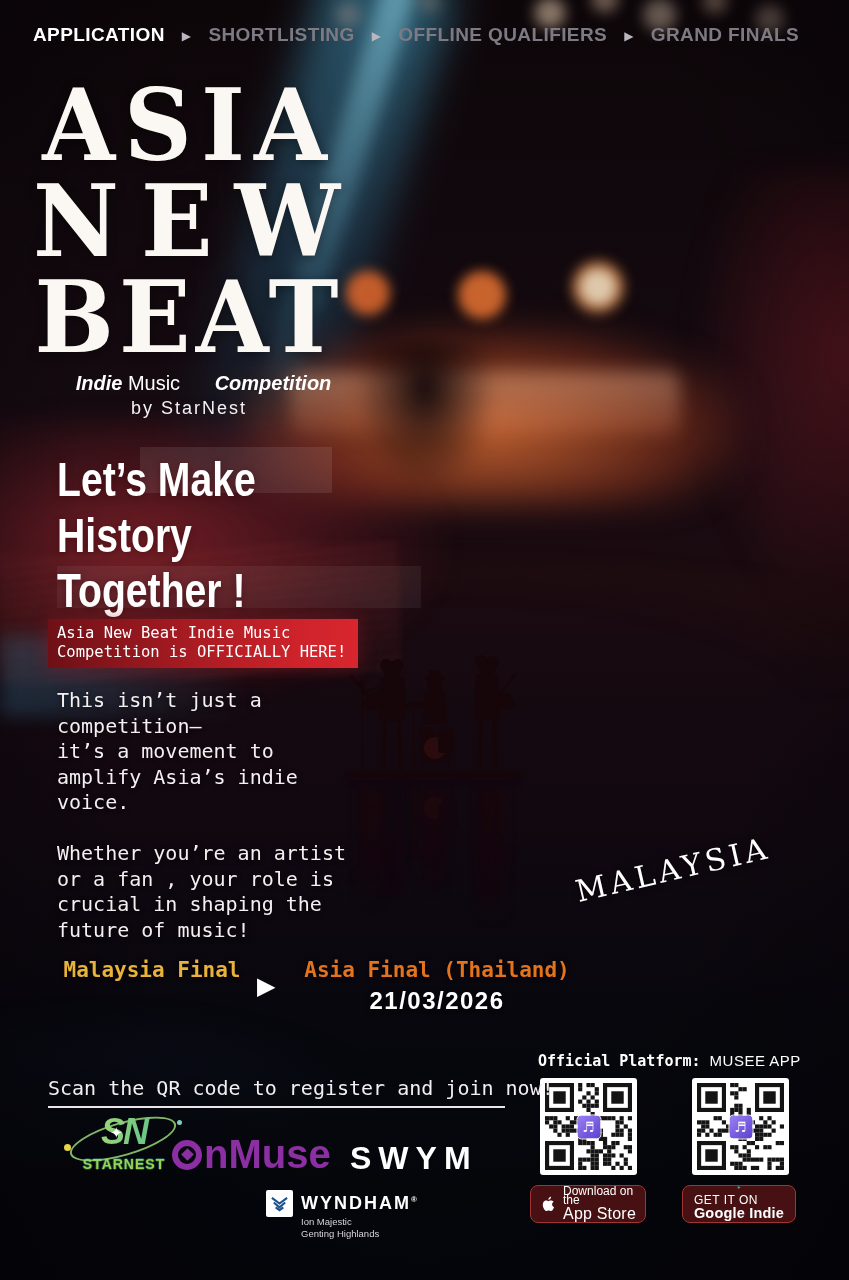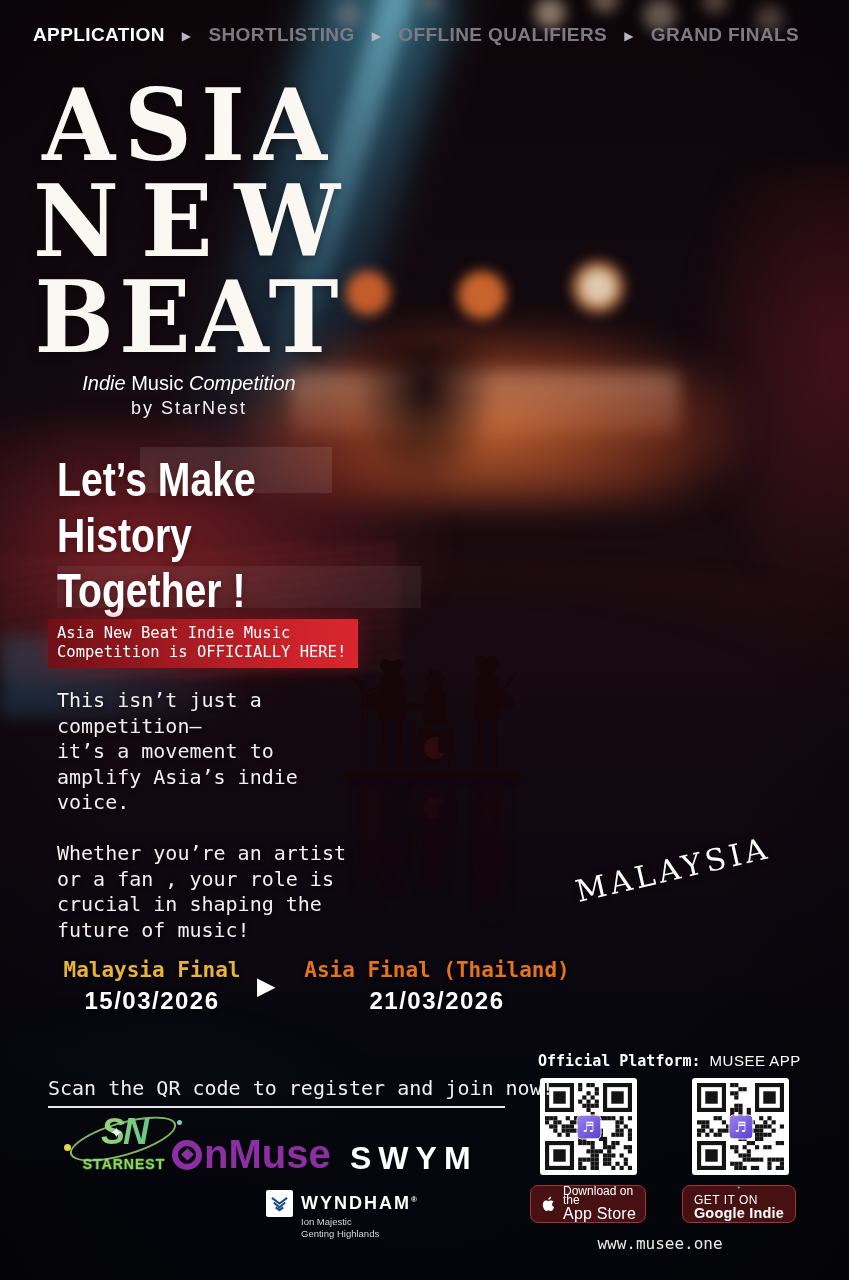--- a/index.html
+++ b/index.html
@@ -77,21 +77,21 @@
   .nav .sep{ color:#b9b6bf; font-size:12px; font-family:"DejaVu Sans", sans-serif; padding-top:1px; }
 
   
   .title{ left:33px; top:78px; width:312px; text-align:center; color:#fbf8f3;
     font-family:"DejaVu Serif", serif; font-weight:700; text-shadow:0 2px 10px rgba(0,0,0,.4); }
   .title .ln{ display:block; transform:scaleY(1.06); }
   .t1{ font-size:94px; line-height:95px; letter-spacing:9px; }
   .t2{ font-size:94px; line-height:96px; letter-spacing:22px; }
   .t3{ font-size:94px; line-height:96px; letter-spacing:5px; }
   .tagline{ left:33px; top:372px; width:312px; text-align:center; color:#fff; font-size:20px; }
-  .tagline b{ font-style:italic; font-weight:400; }
+  .tagline b{ font-style:italic; font-weight:700;margin-left:29px; }
   .byline{ left:33px; top:398px; width:312px; text-align:center; color:#f4f1f4; font-size:18px; letter-spacing:2px; }
 
   
   .hl-box1{ left:140px; top:447px; width:192px; height:46px; background:rgba(255,255,255,.09); }
   .hl-box2{ left:57px; top:566px; width:364px; height:42px; background:rgba(255,255,255,.06); }
   .heading{ left:57px; top:452px; color:#fff; font-weight:800; font-size:45px; line-height:53px;
     white-space:pre-line; transform:scaleX(.87) scaleY(1.05); transform-origin:left top;
     text-shadow:0 2px 8px rgba(60,8,12,.55); letter-spacing:0; }
   .banner{ left:48px; top:619px; width:310px; padding:5px 9px 6px; color:#fff;
     font-family:"DejaVu Sans Mono", monospace; font-size:15.5px; line-height:19px; white-space:pre-line;
@@ -280,21 +280,20 @@
 voice.</div>
   <div class="abs para para2">Whether you’re an artist
 or a fan , your role is
 crucial in shaping the
 future of music!</div>
 
   <div class="abs country">MALAYSIA</div>
 
   <div class="abs event ev1">
     <div class="ev-name" style="color: rgb(233, 178, 58);">Malaysia Final</div>
-    <div class="ev-date">15/03/2026</div>
   </div>
   <div class="abs sched-arrow">▶</div>
   <div class="abs event ev2">
     <div class="ev-name" style="color: rgb(228, 115, 29);">Asia Final (Thailand)</div>
     <div class="ev-date">21/03/2026</div>
   </div>
 
   <div class="abs platform"><span>Official Platform:</span> <span class="value">MUSEE APP</span></div>
 
   <div class="abs qr qr1">
@@ -607,14 +606,13 @@
       <polygon points="2,1 15,14 20,9" fill="#00f076"></polygon>
       <polygon points="2,27 15,14 20,19" fill="#ff3a44"></polygon>
       <polygon points="15,14 20,9 24.5,12.3 24.5,15.7 20,19" fill="#ffd400"></polygon>
     </svg>
     <div>
       <div class="tag">GET IT ON</div>
       <div class="nm">Google Indie</div>
     </div>
   </div>
 
-  <div class="abs website">www.musee.one</div>
 </div>
 
 </body></html>

